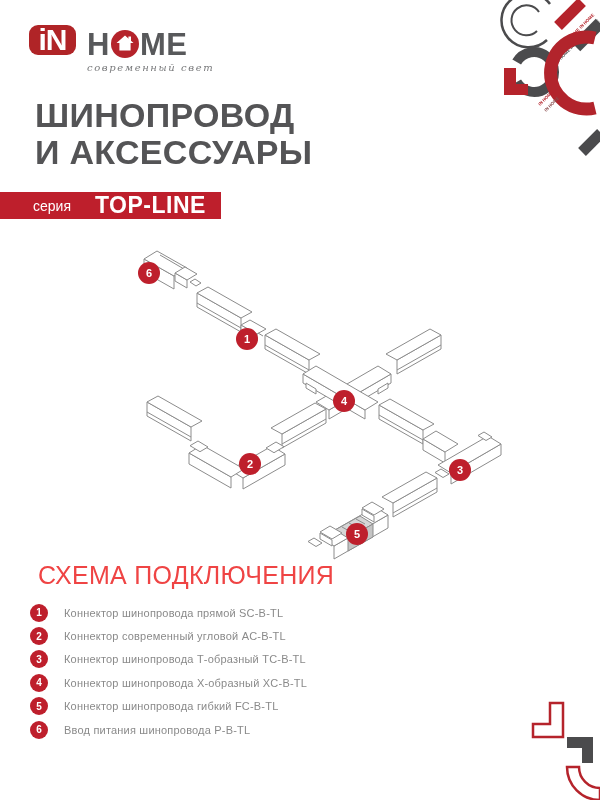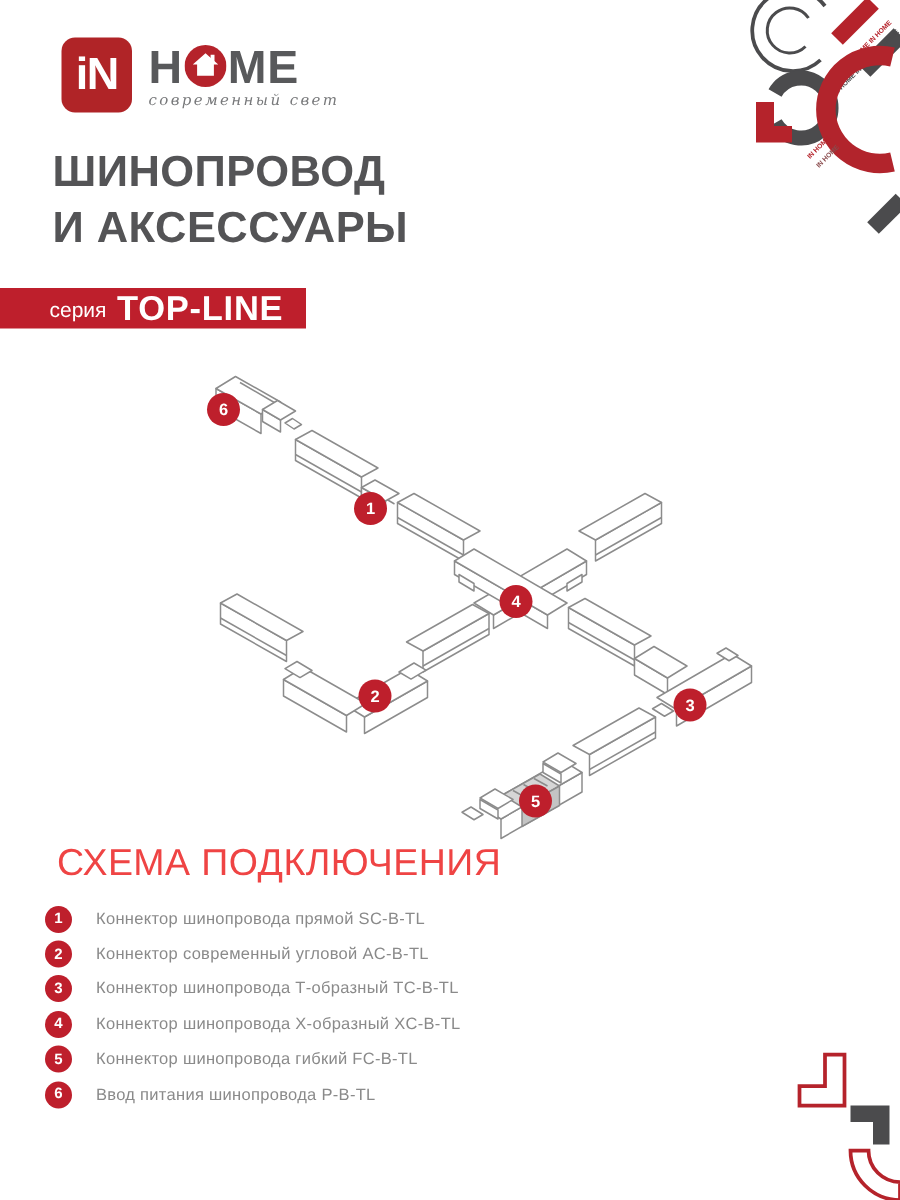--- a/index.html
+++ b/index.html
@@ -1,36 +1,36 @@
 <!DOCTYPE html>
 <html><head>
 <meta charset="utf-8">
 <style>
   html,body{margin:0;padding:0;background:#fff;}
   #page{position:relative;width:600px;height:800px;background:#fff;overflow:hidden;
         font-family:"Liberation Sans",sans-serif;}
 
   
   .logo{position:absolute;left:29px;top:25px;display:flex;align-items:flex-start;}
-  .logo-square{width:47px;height:50px;background:#b02427;border-radius:9px;
-veoverflow:hidden;display:flex;align-items:center;justify-content:center;margin-left:12px;}
+  .logo-square{width:47px;height:30px;background:#b02427;border-radius:9px;
+veoverflow:hidden;display:flex;align-items:center;justify-content:center;}
   .logo-square span{color:#fff;font-size:30px;font-weight:800;letter-spacing:-1px;}
   .logo-right{margin-left:11px;}
   .logo-word{display:flex;align-items:center;height:34px;margin-top:2px;
              color:#58595b;font-size:31px;font-weight:800;letter-spacing:.5px;line-height:1;}
   .logo-o{display:inline-flex;margin:0 1px;}
   .logo-tagline{margin-top:1px;font-family:"DejaVu Serif",serif;font-style:italic;
                 font-size:10px;letter-spacing:1.6px;color:#77787a;}
 
   
-  .page-title{position:absolute;left:35px;top:97px;font-size:29px;line-height:37px;
+  .page-title{position:absolute;left:35px;top:97px;font-size:34px;line-height:37px;
               font-weight:700;color:#545456;letter-spacing:.3px;}
   .series-badge{position:absolute;left:0;top:192px;height:27px;background:#be1f2c;
                 display:flex;align-items:baseline;padding:0 15px 0 33px;color:#fff;}
-  .series-badge .lbl{font-size:14px;align-self:center;margin-right:7px;}
+  .series-badge .lbl{font-size:14px;align-self:center;margin-right:24px;}
   .series-badge .name{font-size:23px;font-weight:600;letter-spacing:.5px;align-self:center;}
 
   
   .diagram{position:absolute;left:100px;top:235px;}
   .line-art path{fill:#fff;stroke:#8c8c8c;stroke-width:1;stroke-linejoin:round;}
   .line-art path.inner{fill:none;}
   .line-art path.hatch-t{fill:#d6d6d6;}
   .line-art path.hatch-s{fill:#c4c4c4;}
   .badge circle{fill:#be1f2c;stroke:none;}
   .badge text{font:700 11px "Liberation Sans",sans-serif;fill:#fff;text-anchor:middle;}

